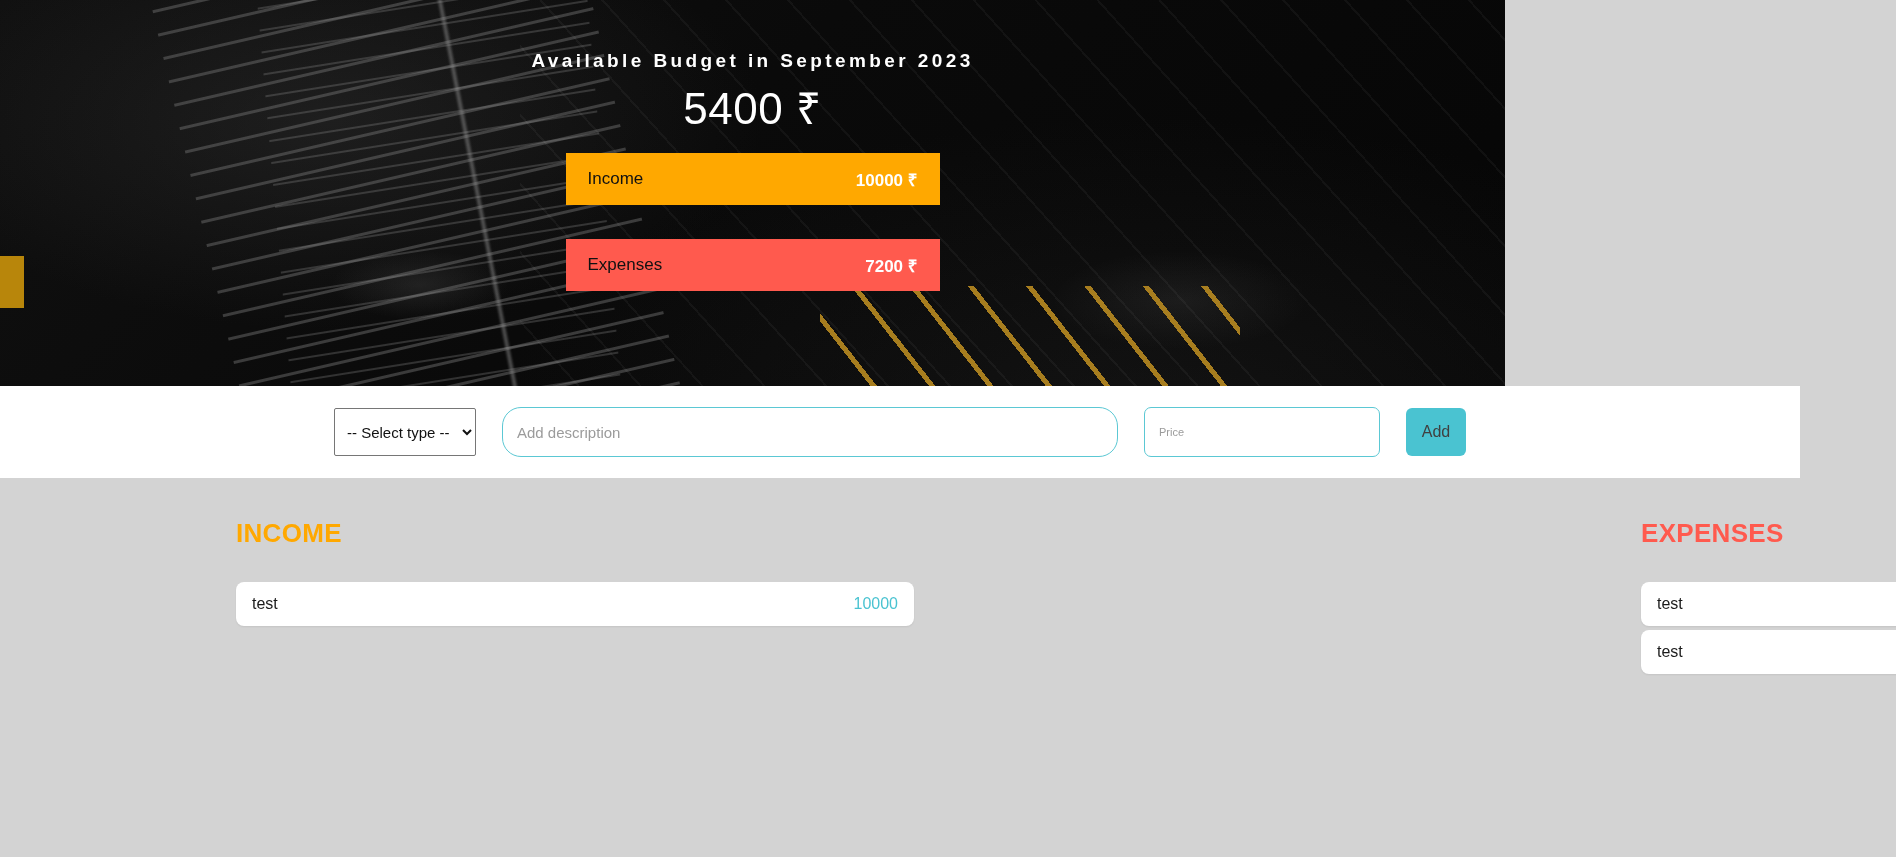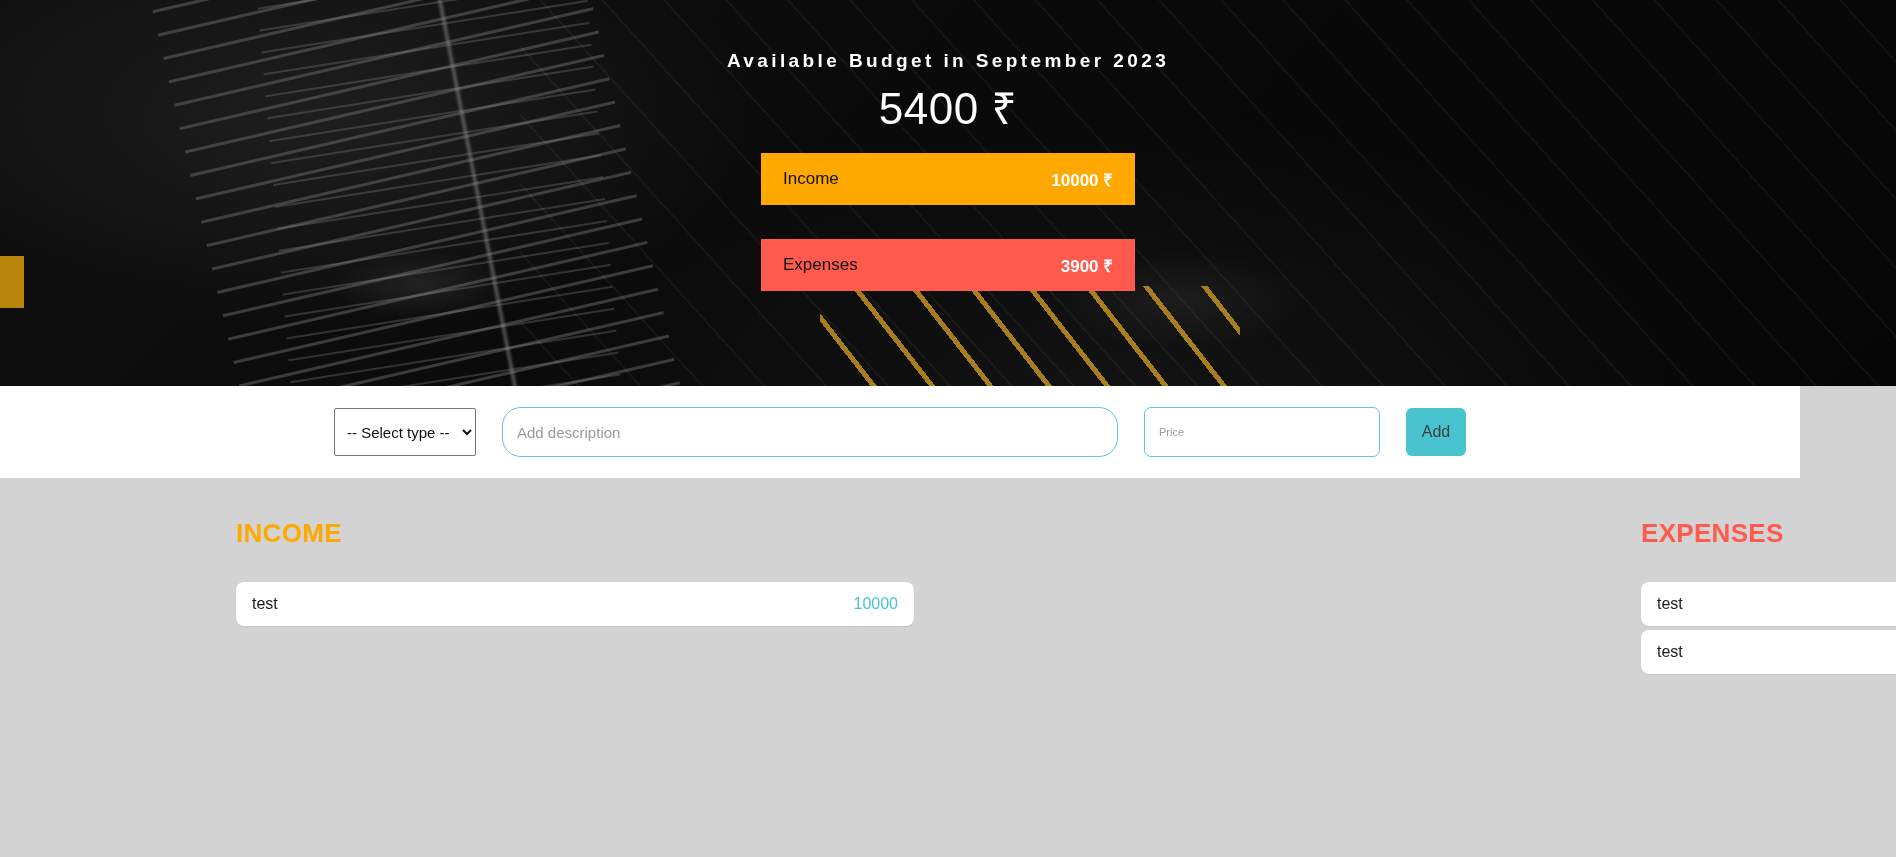--- a/index.html
+++ b/index.html
@@ -11,21 +11,21 @@
     height: 857px;
     overflow: hidden;
     font-family: "Liberation Sans", sans-serif;
     background: #d3d3d3;
     -webkit-font-smoothing: antialiased;
   }
 
   
   .hero {
     position: relative;
-    width: 1896px;
+    width: 1505px;
     height: 386px;
     background: #0b0b0b;
     overflow: hidden;
   }
   
   .hero-photo {
     position: absolute;
     inset: 0;
     background:
       radial-gradient(ellipse 620px 300px at 330px 120px, rgba(70,70,70,0.30), rgba(0,0,0,0) 70%),
@@ -293,21 +293,21 @@
     <h1 class="hero-title">Available Budget in September 2023</h1>
     <div class="hero-amount">5400 ₹</div>
 
     <div class="budget-rows">
       <div class="budget-row income">
         <span class="label">Income</span>
         <span class="value">10000 ₹</span>
       </div>
       <div class="budget-row expense">
         <span class="label">Expenses</span>
-        <span class="value">3900 ₹</span>
+        <span class="value">7200 ₹</span>
       </div>
     </div>
   </div>
 </div>
 
 <div class="form-strip">
   <select class="type-select">
     <option>-- Select type --</option>
   </select>
   <input class="desc-input" type="text" placeholder="Add description" style="">

